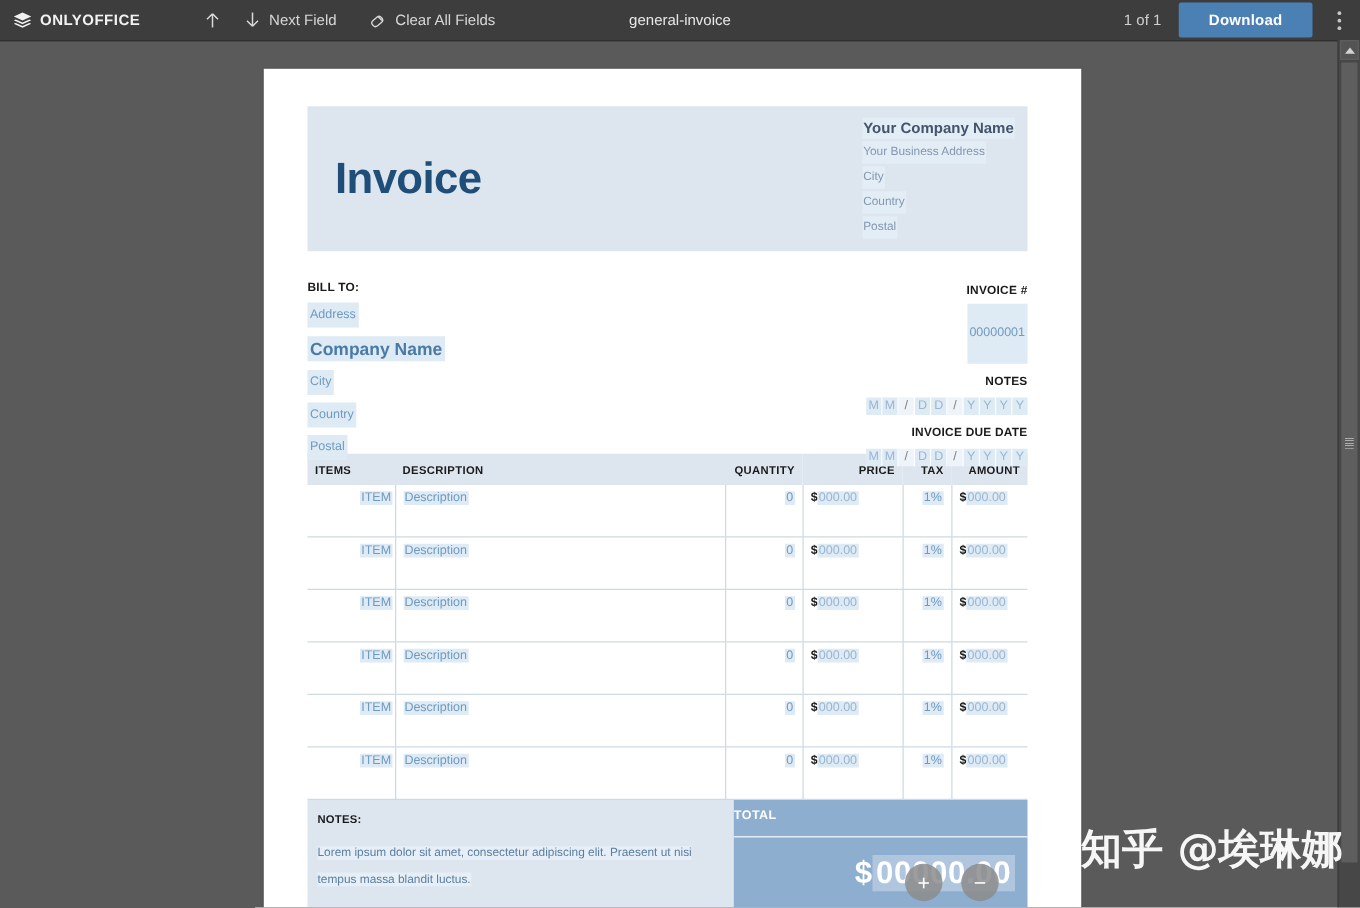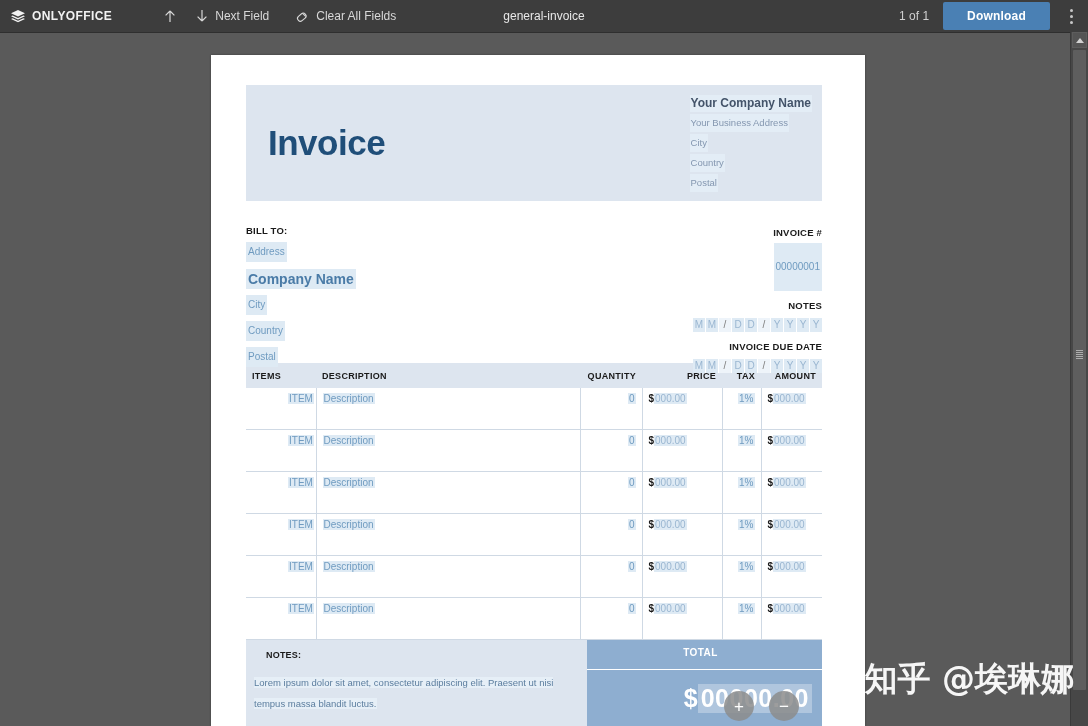--- a/index.html
+++ b/index.html
@@ -135,30 +135,30 @@
     background:rgba(140,140,140,.85);color:#ffffff;font-size:17px;
     display:flex;align-items:center;justify-content:center;cursor:pointer;
     z-index:5;line-height:1;
   }
   .rowbtn.plus{left:513px;top:636px;}
   .rowbtn.minus{left:558px;top:636px;}
 
   
   .bottom{display:flex;width:576px;}
   .notes{width:341px;background:#dde5ef;padding:10px 0 12px 8px;box-sizing:border-box;}
-  .notes-lbl{font-size:9px;font-weight:bold;color:#1a1a1a;letter-spacing:.2px;margin-left:12px;}
+  .notes-lbl{font-size:9px;font-weight:bold;color:#1a1a1a;letter-spacing:.2px;}
   .notes-txt{
     display:inline;font-size:9.5px;color:#5b7d9e;background:#e6eff7;
     line-height:21px;box-decoration-break:clone;-webkit-box-decoration-break:clone;
   }
   .notes-body{margin-top:12px;width:310px;}
   .totalcol{width:235px;}
   .total-lbl{
     background:#8eaed0;color:#ffffff;font-size:10px;font-weight:bold;
-    text-align:center;padding:7px 8px 22px 0;letter-spacing:.4px;
+    text-align:left;padding:7px 8px 22px 0;letter-spacing:.4px;
     border-bottom:1px solid #ffffff;box-sizing:border-box;height:26px;
   }
   .total-val{
     background:#8eaed0;height:56px;display:flex;align-items:center;
     justify-content:flex-end;padding-right:10px;box-sizing:border-box;
   }
   .total-cur{color:#ffffff;font-size:25px;font-weight:bold;}
   .total-num{
     color:#ffffff;font-size:25px;font-weight:bold;letter-spacing:.5px;
     background:rgba(255,255,255,.30);padding:0 3px;

